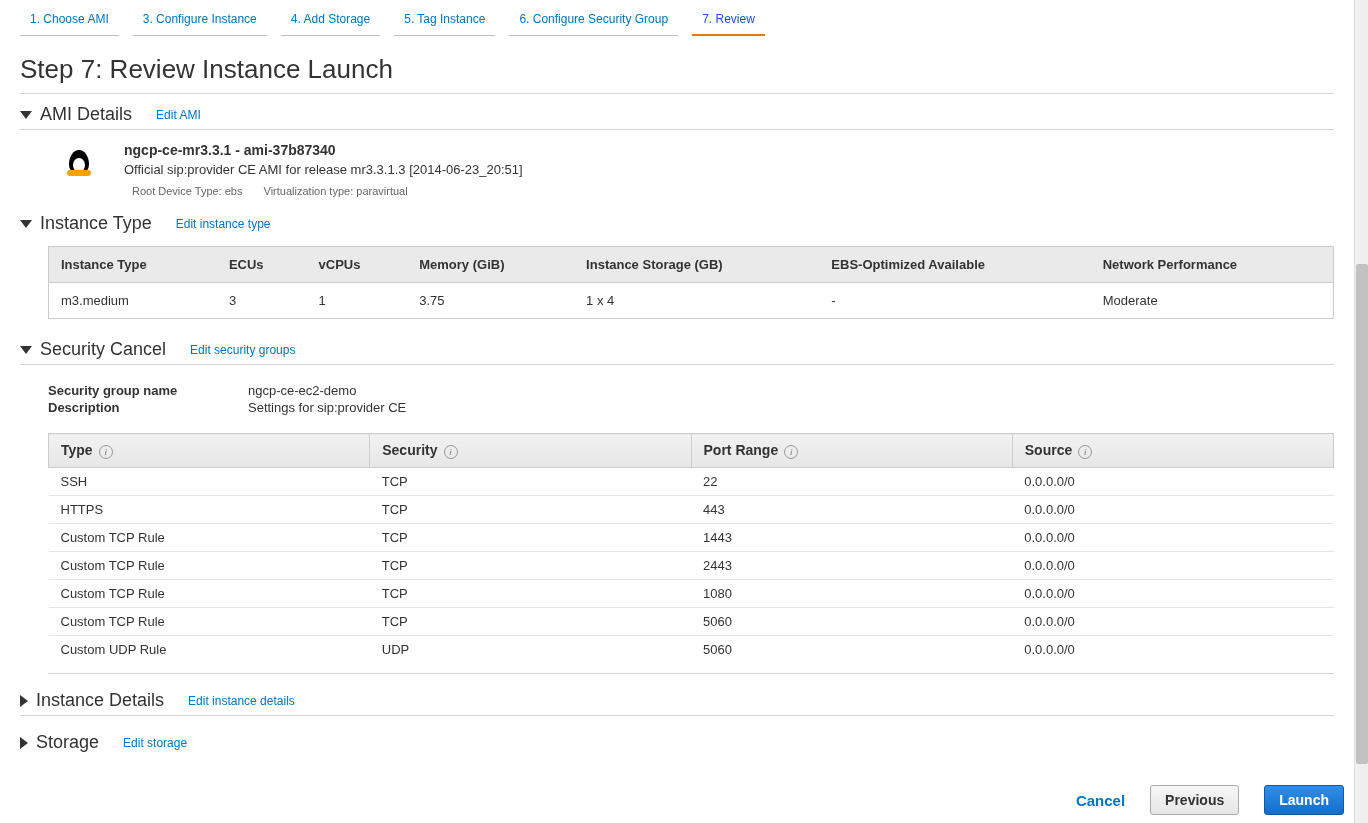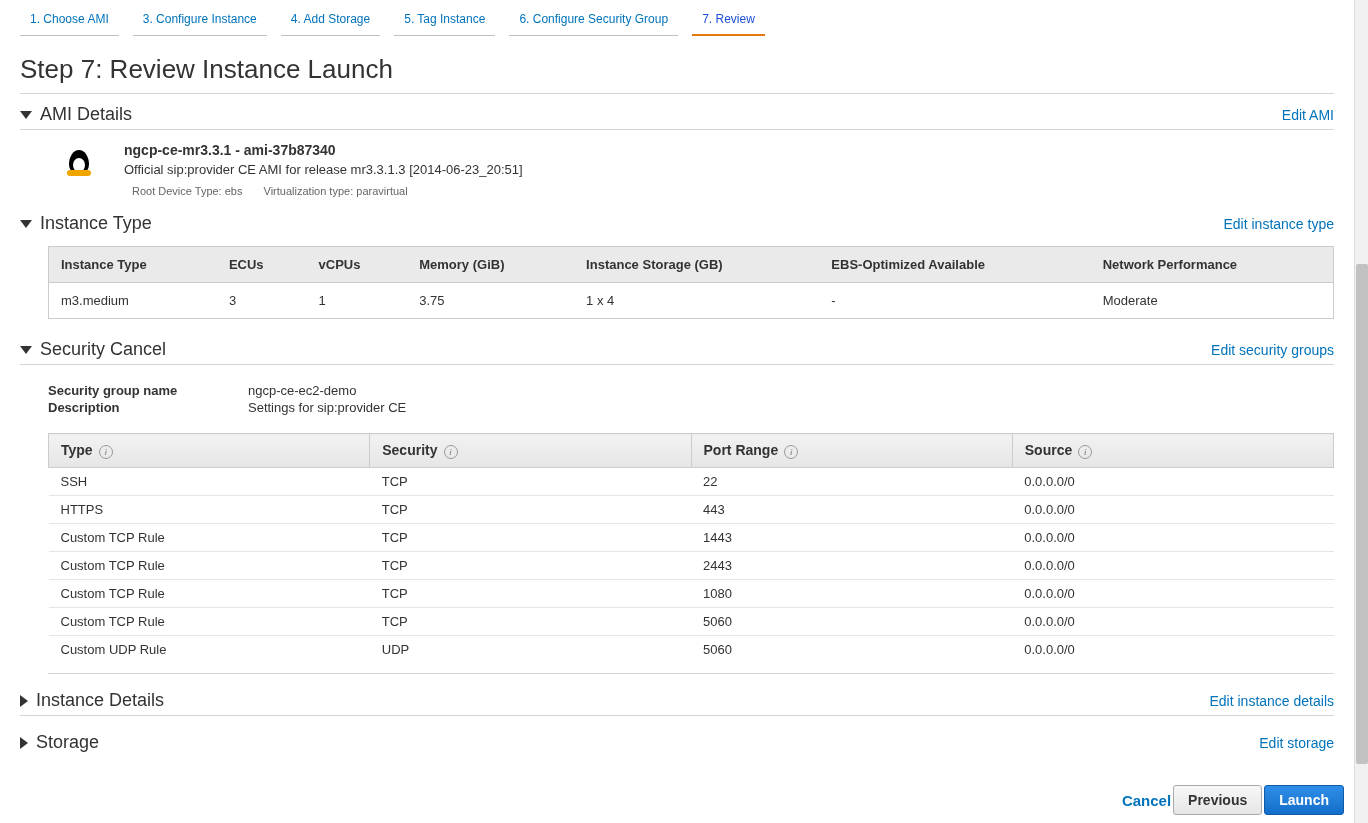--- a/index.html
+++ b/index.html
@@ -13,27 +13,27 @@
   .wiz-tabs { display: flex; gap: 0; margin-top: 6px; }
   .wiz-tab { padding: 6px 10px 8px 10px; font-size: 12px; color: #0073bb; border-bottom: 1px solid #c0c0c0; margin-right: 14px; cursor: pointer; }
   .wiz-tab.active { color: #1d4ed8; border-bottom: 2px solid #e47911; font-weight: normal; }
 
   
   .step-title { font-size: 26px; color: #333; margin: 18px 0 8px 0; font-weight: normal; }
 
   
   .section { margin-top: 8px; }
   .section-hr { border: 0; border-top: 1px solid #d5d5d5; margin-top: 2px; }
-  .section-header { display: flex; align-items: center; justify-content: space-between; padding: 2px 0; }
+  .section-header { display: flex; align-items: center; justify-content: flex-start; padding: 2px 0; }
   .section-left { display: flex; align-items: center; gap: 8px; }
   .chev { display: inline-block; width: 0; height: 0; }
   .chev.down { border-left: 6px solid transparent; border-right: 6px solid transparent; border-top: 8px solid #333; }
   .chev.right { border-top: 6px solid transparent; border-bottom: 6px solid transparent; border-left: 8px solid #333; }
   .section-title { font-size: 18px; font-weight: normal; color: #333; }
-  .edit-link { font-size: 14px; color: #0073bb; cursor: pointer; }
+  .edit-link { font-size: 12px; color: #0073bb; cursor: pointer; margin-left: 24px; }
 
   
   .ami-block { display: flex; gap: 28px; padding: 12px 0 6px 42px; }
   .ami-icon { width: 34px; height: 40px; display: flex; align-items: flex-start; justify-content: center; }
   .tux { width: 28px; height: 32px; position: relative; }
   .tux-body { position:absolute; bottom:0; left:4px; width:20px; height:24px; background:#000; border-radius:50% 50% 40% 40% / 60% 60% 40% 40%; }
   .tux-belly { position:absolute; bottom:2px; left:8px; width:12px; height:14px; background:#fff; border-radius:50%; }
   .tux-feet { position:absolute; bottom:-2px; left:2px; width:24px; height:6px; background:#f0a500; border-radius:3px; }
   .ami-title { font-weight: bold; font-size: 14px; margin-bottom: 4px; }
   .ami-desc { font-size: 13px; color: #333; margin-bottom: 8px; }
@@ -50,21 +50,21 @@
   .sg-meta { margin: 18px 0 6px 28px; }
   .sg-meta-row { display: flex; margin-bottom: 2px; font-size: 13px; }
   .sg-meta-label { width: 200px; font-weight: bold; }
   .sg-table { margin: 18px 0 0 28px; width: calc(100% - 28px); }
   .sg-table thead th { background: linear-gradient(#f2f2f2,#e6e6e6); border: 1px solid #ccc; padding: 8px 12px; text-align:left; font-size:14px; font-weight: bold; }
   .info-icon { display:inline-block; width:14px; height:14px; border:1px solid #999; border-radius:50%; color:#999; font-size:9px; line-height:13px; text-align:center; font-family: Georgia, serif; font-style: italic; margin-left:6px; }
   .sg-table tbody td { padding: 6px 12px; font-size: 13px; border-top: 1px solid #e5e5e5; }
   .sg-hr-bottom { border:0; border-top:1px solid #d5d5d5; margin: 10px 0 0 28px; }
 
   
-  .footer { position: absolute; bottom: 8px; right: 24px; display:flex; align-items:center; gap: 2px; }
+  .footer { position: absolute; bottom: 8px; right: 24px; display:flex; align-items:center; gap: 25px; }
   .cancel-link { font-size: 15px; color: #0073bb; font-weight: bold; cursor: pointer; }
   .btn { padding: 6px 14px; font-size: 14px; border-radius: 3px; cursor: pointer; }
   .btn-prev { background: linear-gradient(#f7f7f7,#e6e6e6); border:1px solid #aaa; color:#333; font-weight:bold; }
   .btn-launch { background: linear-gradient(#2f8ee9,#146ec9); border:1px solid #0e5aa7; color:#fff; font-weight:bold; }
 </style>
 </head>
 <body>
 
 <div class="page">
   <div class="scroll-area">

